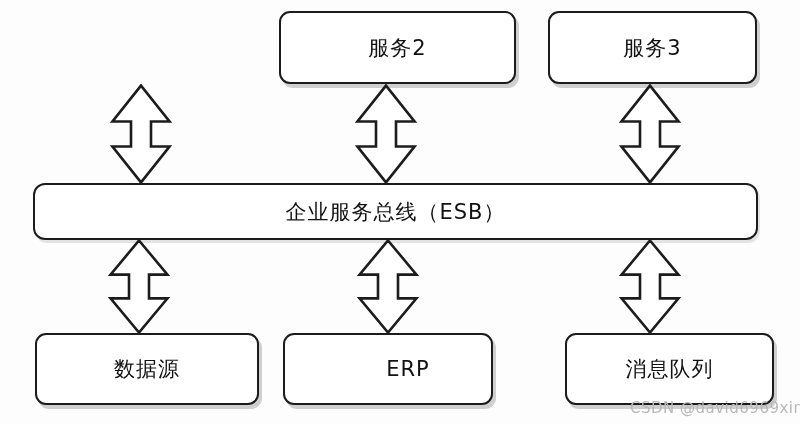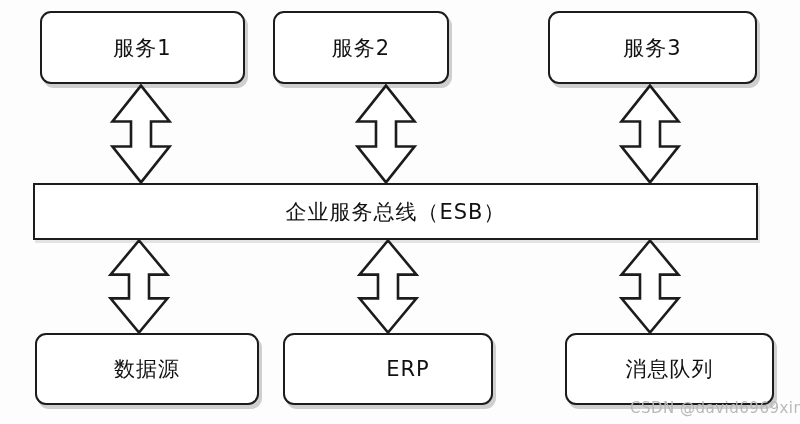--- a/index.html
+++ b/index.html
@@ -26,21 +26,21 @@
     color: #111111;
     font-size: 21px;
     letter-spacing: 1px;
     text-align: center;
   }
   .rounded {
     border-radius: 11px;
     box-shadow: 3px 4px 0 rgba(150,150,150,0.45);
   }
   .bus {
-    border-radius: 0;
+    border-radius: 12px;
     box-shadow: 2px 3px 0 rgba(170,170,170,0.30);
   }
   .arrow {
     position: absolute;
     display: block;
   }
   .watermark {
     position: absolute;
     left: 630px;
     top: 399px;
@@ -50,24 +50,21 @@
     letter-spacing: 0.5px;
     white-space: nowrap;
     text-align: left;
   }
 </style>
 </head>
 <body>
 
 <div class="stage">
 
-  <div class="box rounded" style="left:40px; top:11px; width:205px; height:73px;">
-    <span>服务1</span>
-  </div>
-  <div class="box rounded" style="left:273px; top:11px; width:176px; height:73px;">
+  <div class="box rounded" style="left:279px; top:11px; width:237px; height:73px;">
     <span>服务2</span>
   </div>
   <div class="box rounded" style="left:548px; top:11px; width:209px; height:73px;">
     <span>服务3</span>
   </div>
 
   <div class="box bus" style="left:33px; top:183px; width:725px; height:57px;">
     <span>企业服务总线（ESB）</span>
   </div>
 

